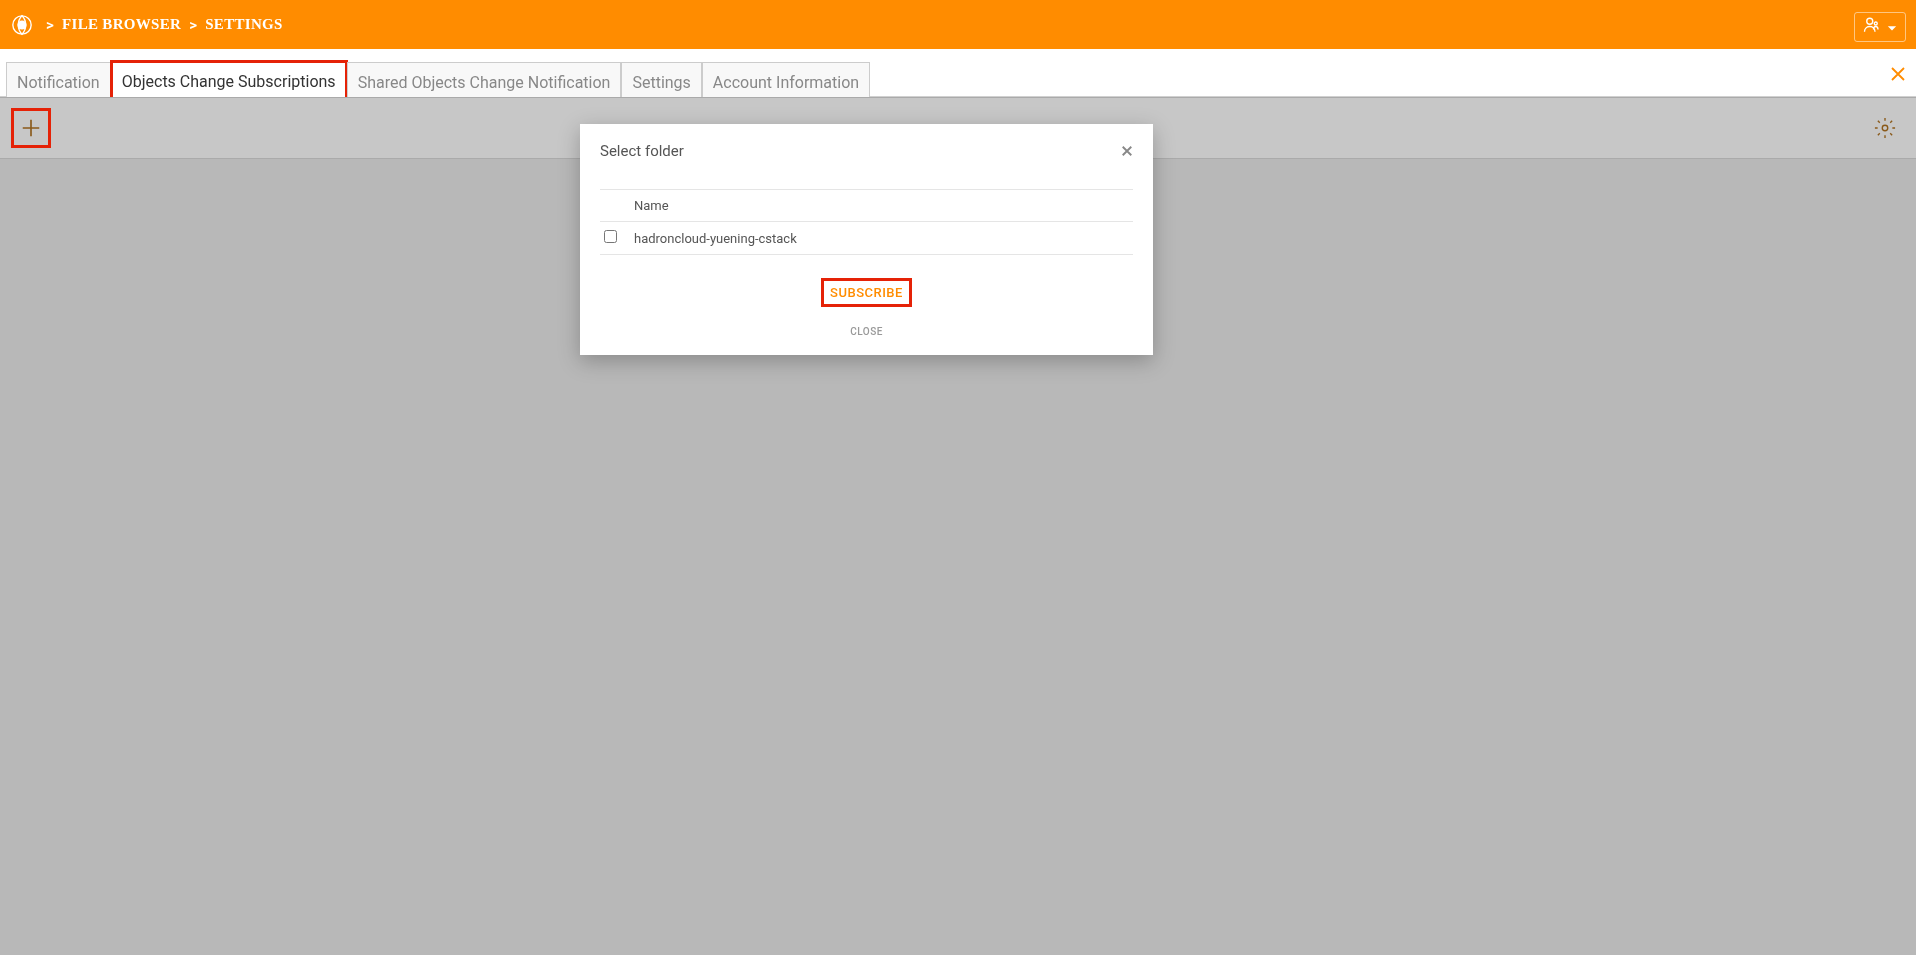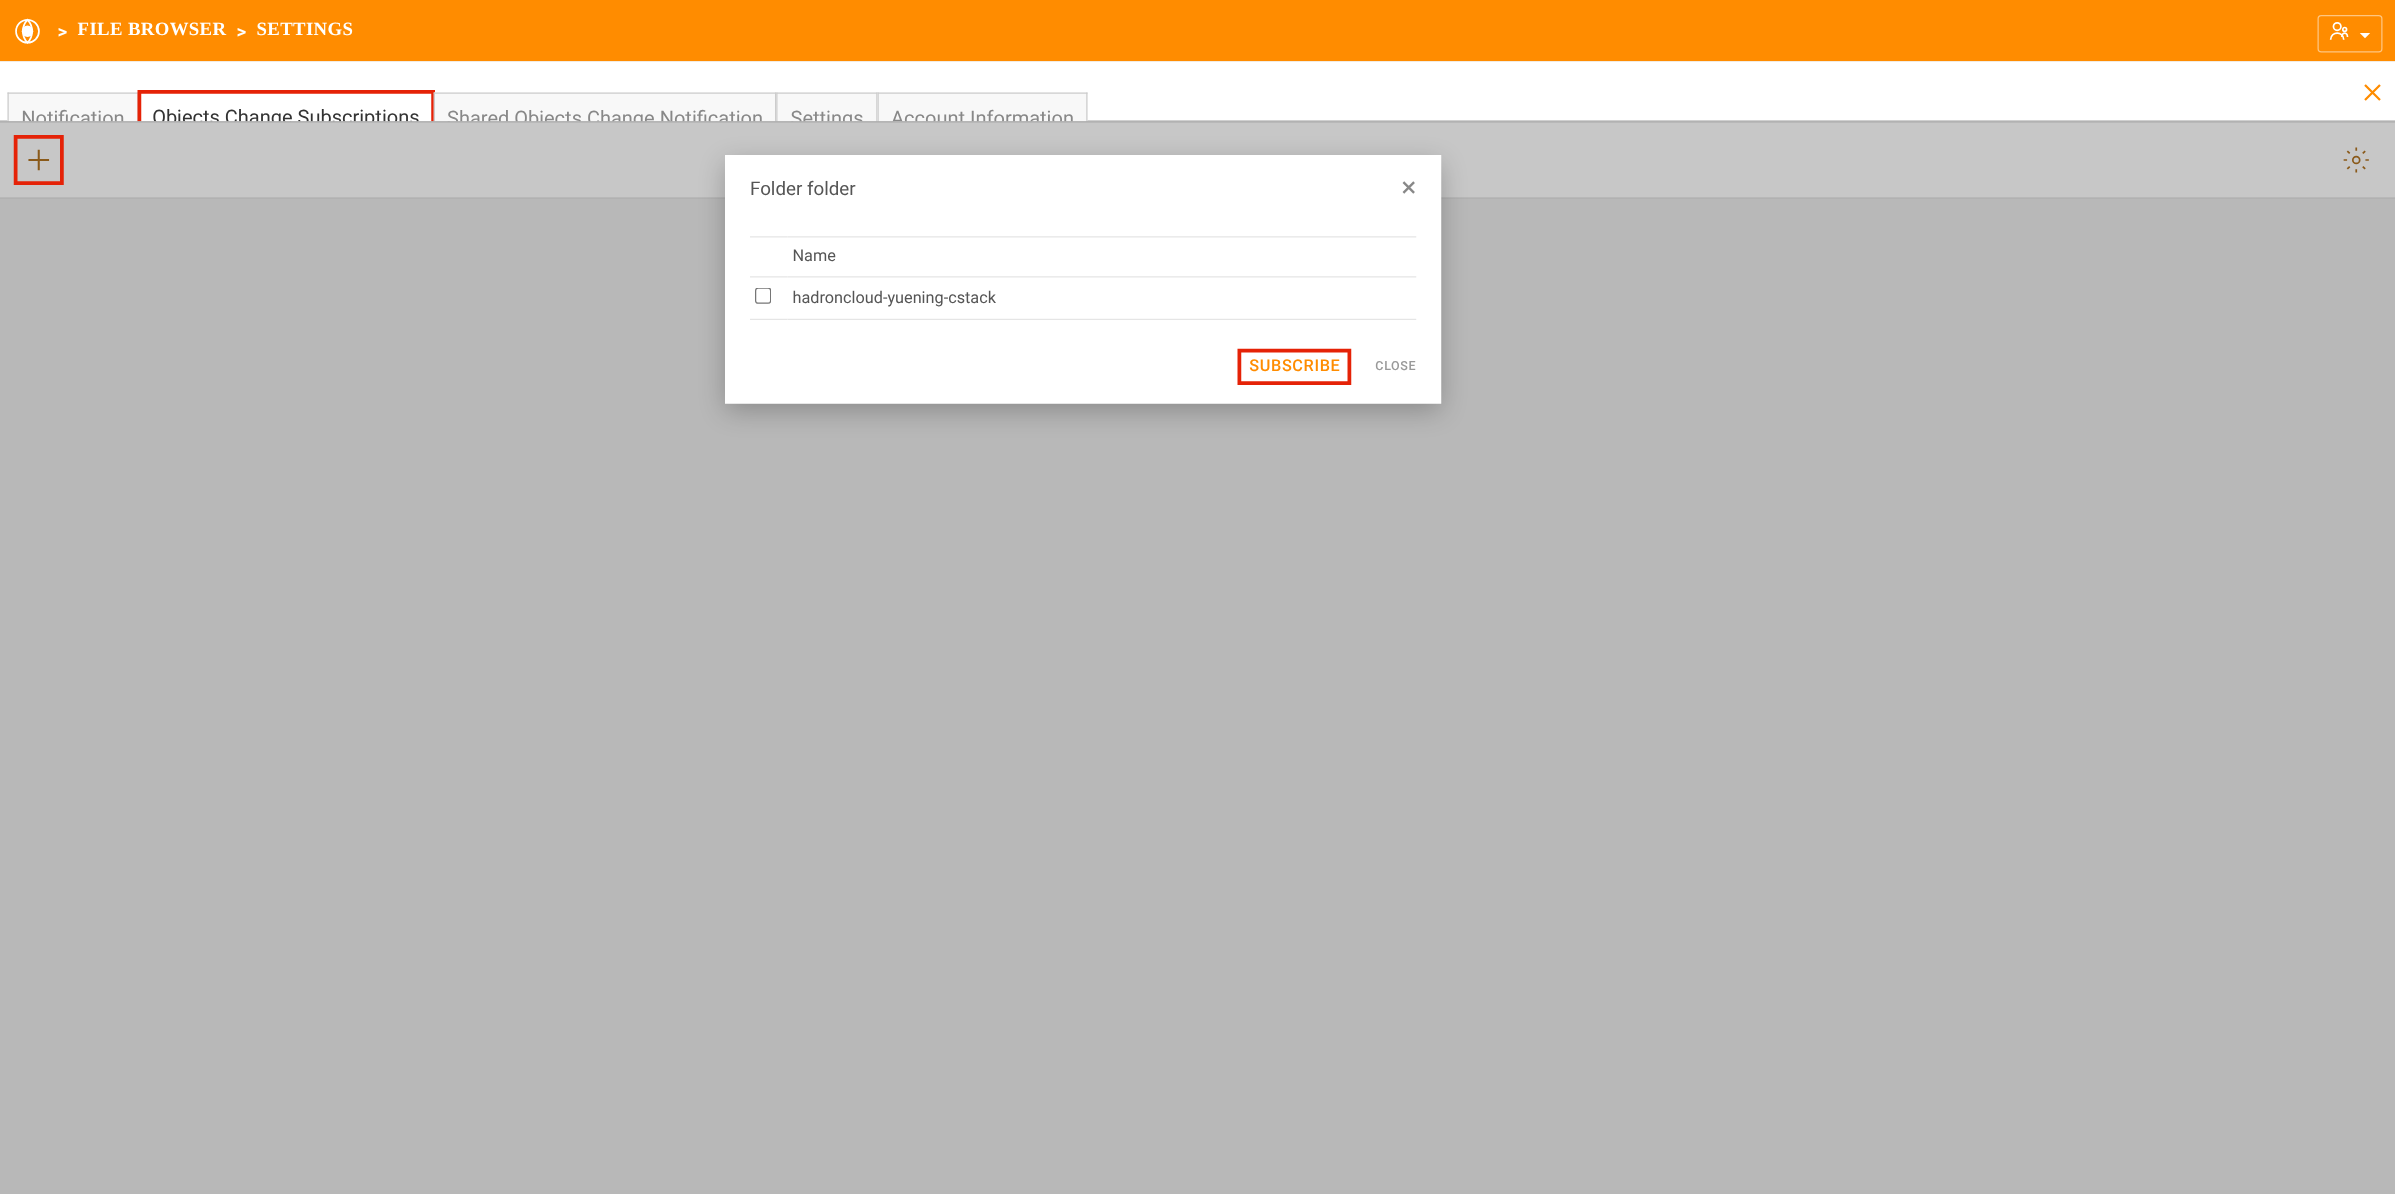--- a/index.html
+++ b/index.html
@@ -71,21 +71,21 @@
     .tab {
       padding: 10px 10px;
       border: 1px solid #cccccc;
       background: #f8f8f8;
       color: #888;
       font-size: 16px;
       cursor: pointer;
       margin-right: 0px;
       border-bottom: none;
       position: relative;
-      top: 17px;
+      top: 5px;
     }
     .tab.active {
       background: #ffffff;
       color: #333;
       border-bottom: 1px solid #ffffff;
     }
     .tab.highlighted {
       outline: 3px solid #e52207;
       outline-offset: -2px;
     }
@@ -180,20 +180,21 @@
     }
     .checkbox-cell {
       width: 30px;
     }
     .modal-footer {
       display: flex;
       justify-content: flex-end;
       align-items: center;
       padding: 16px 20px 18px 20px;
       gap: 22px;
+      flex-direction: column;
     }
     .btn-subscribe {
       color: #ff8c00;
       font-size: 13px;
       font-weight: 500;
       letter-spacing: 0.5px;
       cursor: pointer;
       padding: 4px 6px;
       outline: 3px solid #e52207;
     }
@@ -267,21 +268,21 @@
       <circle cx="12" cy="12" r="3"></circle>
       <path d="M12 1 L12 4 M12 20 L12 23 M4.2 4.2 L6.3 6.3 M17.7 17.7 L19.8 19.8 M1 12 L4 12 M20 12 L23 12 M4.2 19.8 L6.3 17.7 M17.7 6.3 L19.8 4.2"></path>
     </svg>
   </div>
 </div>
 
 <div class="workarea"></div>
 
 <div class="modal">
   <div class="modal-header">
-    <span class="modal-title">Folder folder</span>
+    <span class="modal-title">Select folder</span>
     <span class="modal-close">
       <svg viewBox="0 0 14 14" width="12" height="12" stroke="#888" stroke-width="2.2" fill="none">
         <path d="M2 2 L12 12 M12 2 L2 12"></path>
       </svg>
     </span>
   </div>
   <div class="modal-body">
     <table class="folder-table">
       <thead>
         <tr>

